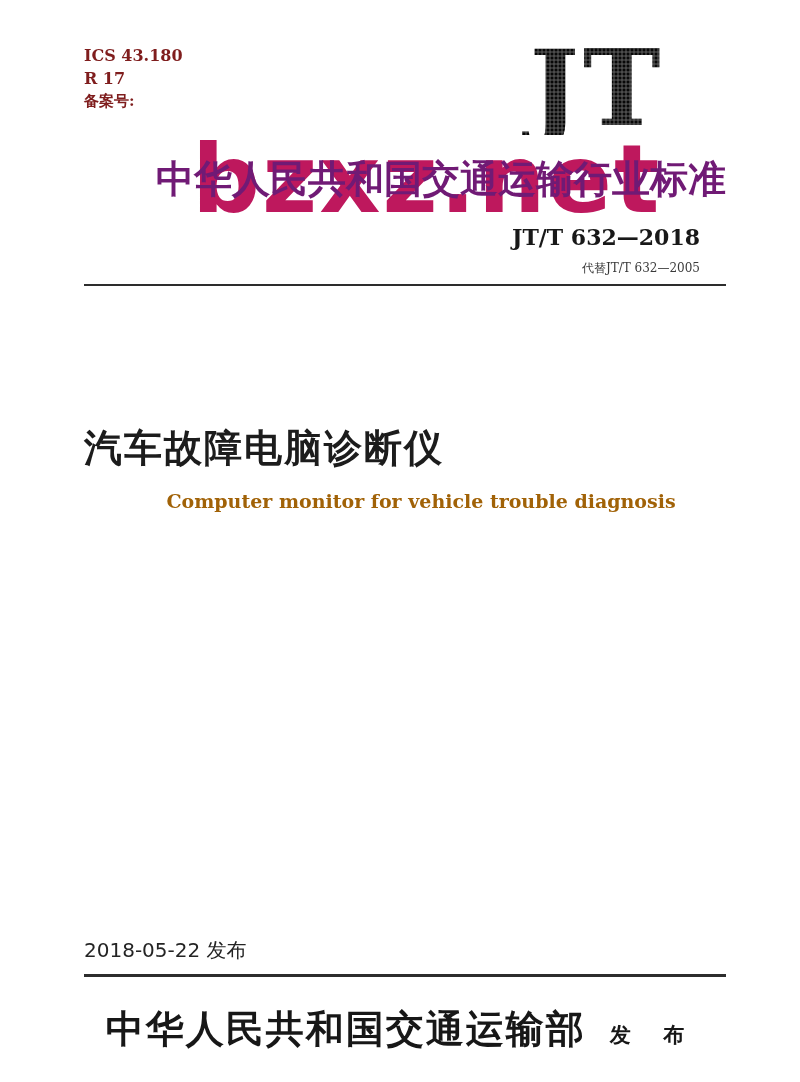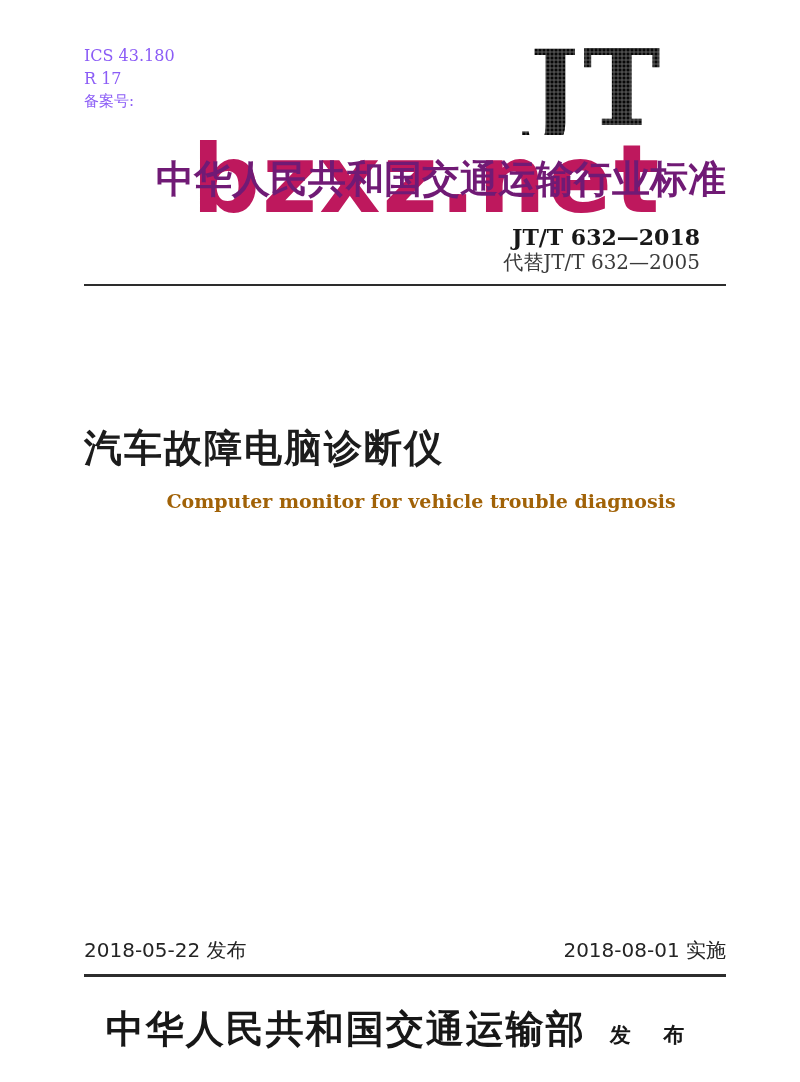--- a/index.html
+++ b/index.html
@@ -21,24 +21,24 @@
     font-weight: bold;
     font-size: 95px;
     letter-spacing: 2px;
     color: #be185d;
     user-select: none;
   }
   .layer { position: absolute; z-index: 1; }
 
   .meta-block {
     left: 84px; top: 44px;
-    font-weight: normal;
+    font-weight: bold;
     font-size: 16px;
     line-height: 23px;
-    color: #8b5cf6;
+    color: #7f1d1d;
   }
   .meta-line { white-space: pre; }
   .meta-record { font-size: 15px; }
 
   .jt-logo { left: 512px; top: 38px; width: 170px; height: 97px; }
   .jt-logo text {
     font-family: "DejaVu Serif", "Liberation Serif", serif;
     font-weight: bold;
     font-size: 104px;
     letter-spacing: 4px;
@@ -58,23 +58,23 @@
     left: 84px; top: 224px; width: 616px;
     text-align: right;
   }
   .standard-code {
     font-weight: bold;
     font-size: 22px;
     line-height: 26px;
     color: #181818;
   }
   .replaces-note {
-    font-size: 20px;
+    font-size: 12px;
     line-height: 20px;
-    margin-top: 2px;
+    margin-top: 8px;
     color: #3a3a3a;
   }
 
   .rule { background: #2d2d2d; }
   .rule-top { left: 84px; top: 284px; width: 642px; height: 2px; }
   .rule-bottom { left: 84px; top: 974px; width: 642px; height: 3px; }
 
   .doc-title {
     left: 84px; top: 426px; width: 642px;
     font-family: "DejaVu Sans", "Liberation Sans", sans-serif;
@@ -161,21 +161,20 @@
   </div>
 
   <div class="layer rule rule-top"></div>
 
   <div class="layer doc-title">汽车故障电脑诊断仪</div>
 
   <div class="layer doc-subtitle">Computer monitor for vehicle trouble diagnosis</div>
 
   <div class="layer dates-row">
     <span>2018-05-22 发布</span>
-    <span>2018-08-01 实施</span>
   </div>
 
   <div class="layer rule rule-bottom"></div>
 
   <div class="layer publisher-row">
     <span class="publisher-name">中华人民共和国交通运输部</span>
     <span class="publisher-action">发 布</span>
   </div>
 
 </div>

